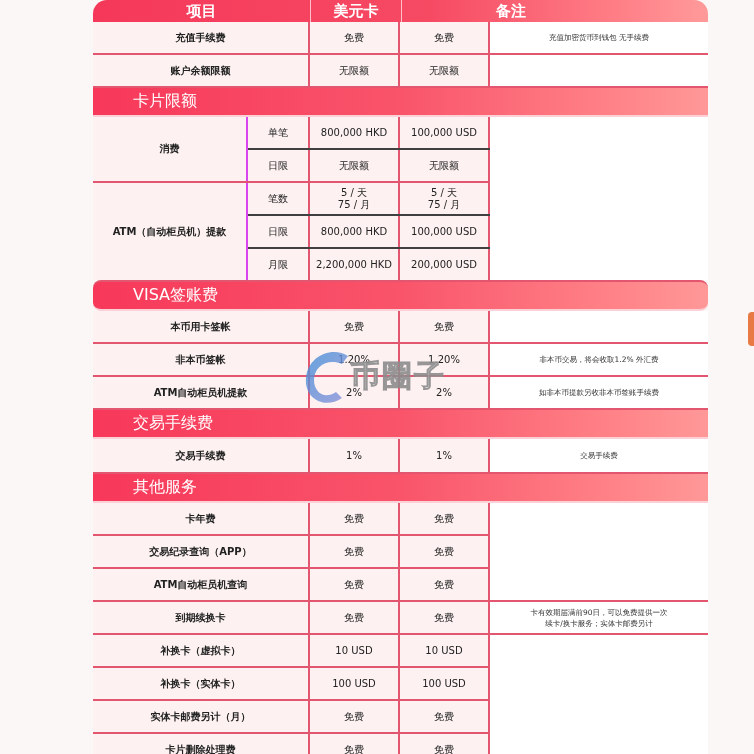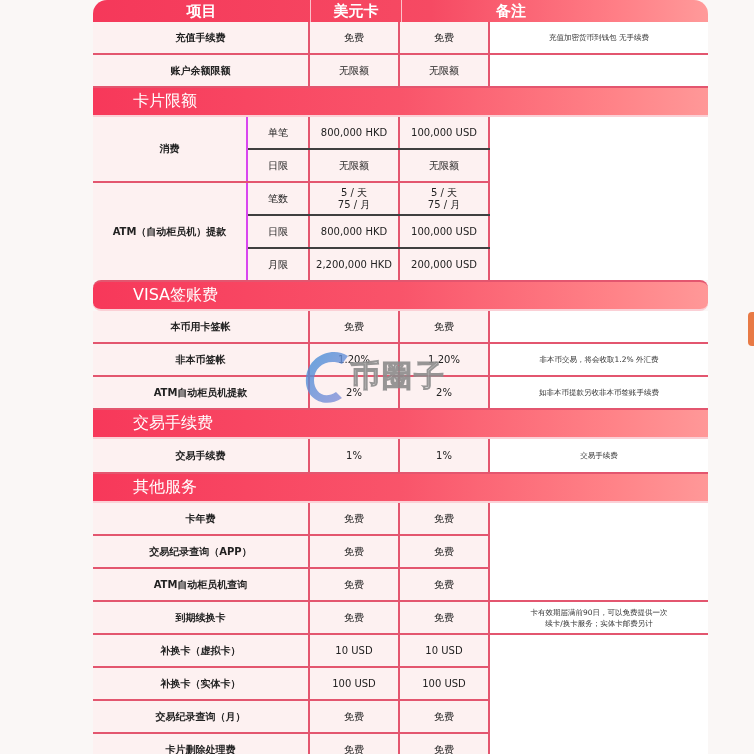--- a/index.html
+++ b/index.html
@@ -201,21 +201,21 @@
     <div class="c-usd">10 USD</div>
     <div class="c-note" style="margin-bottom:-2px;"></div>
   </div>
   <div class="row">
     <div class="c-item">补换卡（实体卡）</div>
     <div class="c-hkd">100 USD</div>
     <div class="c-usd">100 USD</div>
     <div class="c-note" style="margin-bottom:-2px;"></div>
   </div>
   <div class="row">
-    <div class="c-item">交易纪录查询（月）</div>
+    <div class="c-item">实体卡邮费另计（月）</div>
     <div class="c-hkd">免费</div>
     <div class="c-usd">免费</div>
     <div class="c-note" style="margin-bottom:-2px;"></div>
   </div>
   <div class="row">
     <div class="c-item">卡片删除处理费</div>
     <div class="c-hkd">免费</div>
     <div class="c-usd">免费</div>
     <div class="c-note"></div>
   </div>

